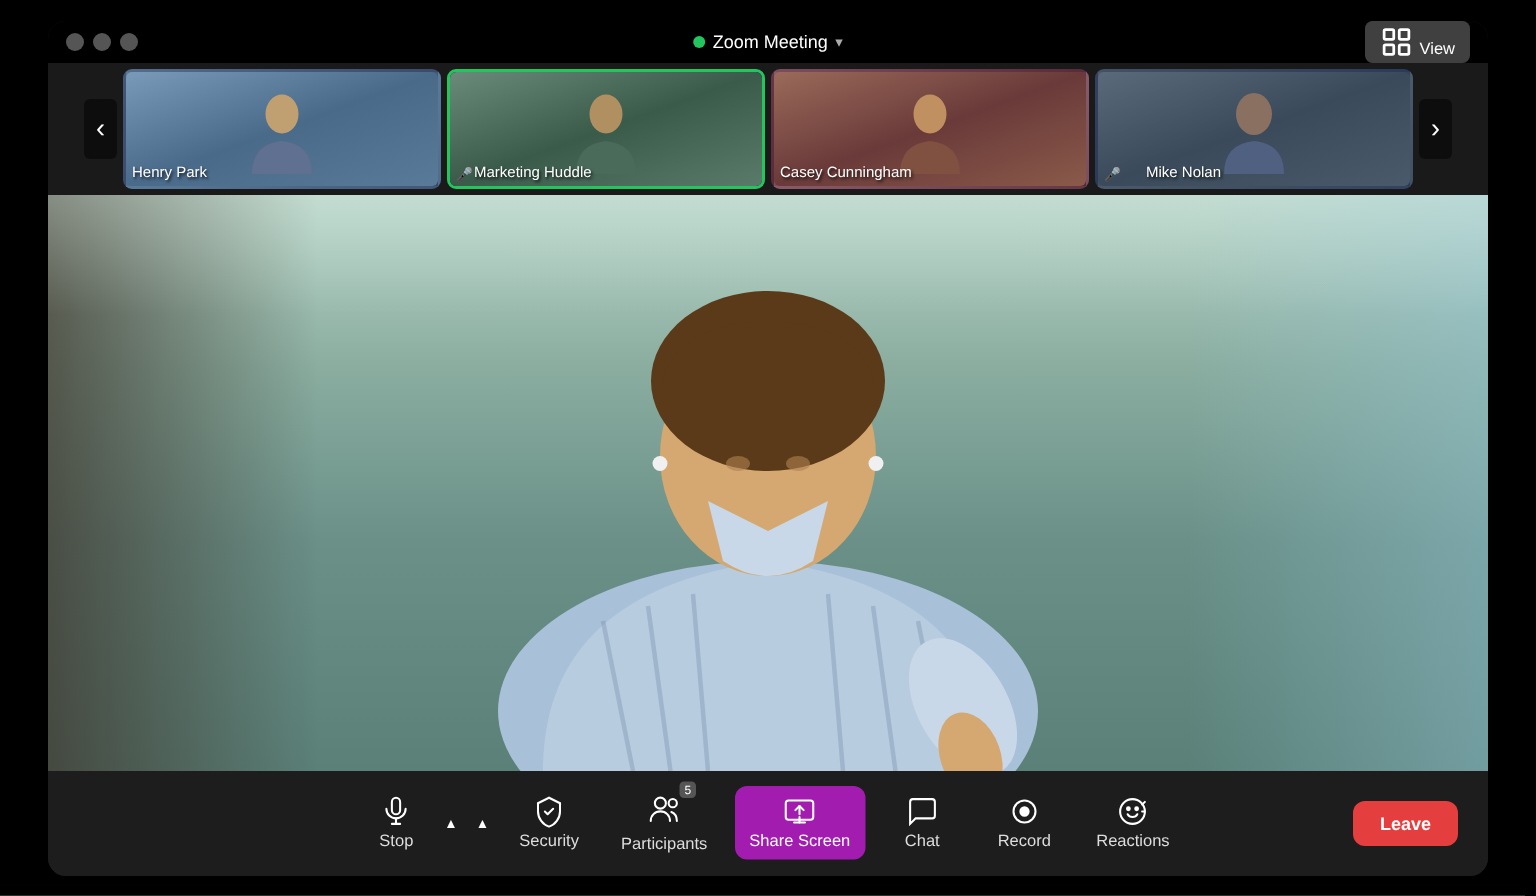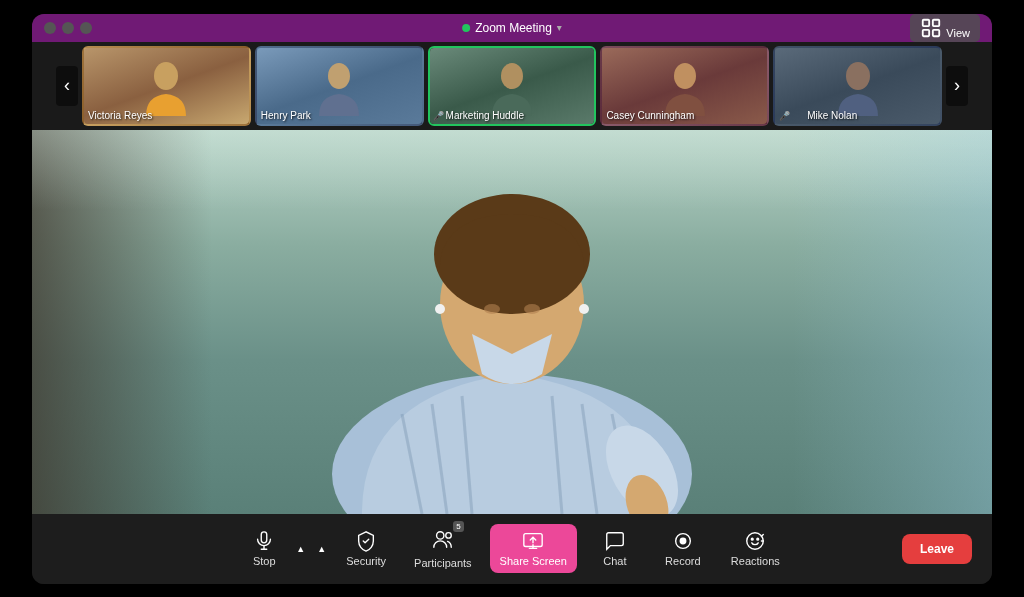--- a/index.html
+++ b/index.html
@@ -19,21 +19,21 @@
       background: #1a1a1a;
       border-radius: 12px;
       overflow: hidden;
       position: relative;
       display: flex;
       flex-direction: column;
     }
     
     .title-bar {
       height: 28px;
-      background: #701a75;
+      background: #000000;
       display: flex;
       align-items: center;
       justify-content: space-between;
       padding: 0 12px;
       flex-shrink: 0;
       position: relative;
     }
     .window-controls {
       display: flex;
       gap: 6px;
@@ -161,21 +161,21 @@
       gap: 3px;
       padding: 6px 10px;
       border-radius: 8px;
       cursor: pointer;
       background: transparent;
       border: none;
       color: #fff;
       min-width: 60px;
     }
     .toolbar-btn.share-screen-btn {
-      background: #ec4899;
+      background: #a21caf;
       border-radius: 8px;
     }
     .toolbar-btn.share-screen-btn .btn-label {
       color: #fff;
     }
     .btn-label {
       font-size: 11px;
       color: #ddd;
       white-space: nowrap;
     }
@@ -241,29 +241,20 @@
         <rect x="14" y="14" width="7" height="7" rx="1" stroke="#fff" stroke-width="2" fill="none"></rect>
       </svg>
       <span>View</span>
     </button>
   </div>
 
   <div class="participants-strip">
     <button class="strip-nav">‹</button>
     <div class="participant-tiles">
 
-      <div class="participant-tile tile-1">
-        <div style="width:100%;height:100%;background:linear-gradient(160deg,#b8956a 0%,#8a6040 50%,#c8a870 100%);display:flex;align-items:center;justify-content:center;">
-          <svg width="50" height="60" viewBox="0 0 50 60">
-            <ellipse cx="25" cy="20" rx="12" ry="14" fill="#c8a060"></ellipse>
-            <path d="M5 60 Q5 40 25 38 Q45 40 45 60Z" fill="#e8a030"></path>
-          </svg>
-        </div>
-        <span class="tile-label">Victoria Reyes</span>
-      </div>
 
       <div class="participant-tile tile-2">
         <div style="width:100%;height:100%;background:linear-gradient(160deg,#7a9aba 0%,#4a6a8a 50%,#5a7a9a 100%);display:flex;align-items:center;justify-content:center;">
           <svg width="50" height="60" viewBox="0 0 50 60">
             <ellipse cx="25" cy="20" rx="11" ry="13" fill="#c0a070"></ellipse>
             <path d="M5 60 Q5 40 25 38 Q45 40 45 60Z" fill="#607090"></path>
           </svg>
         </div>
         <span class="tile-label">Henry Park</span>
       </div>

